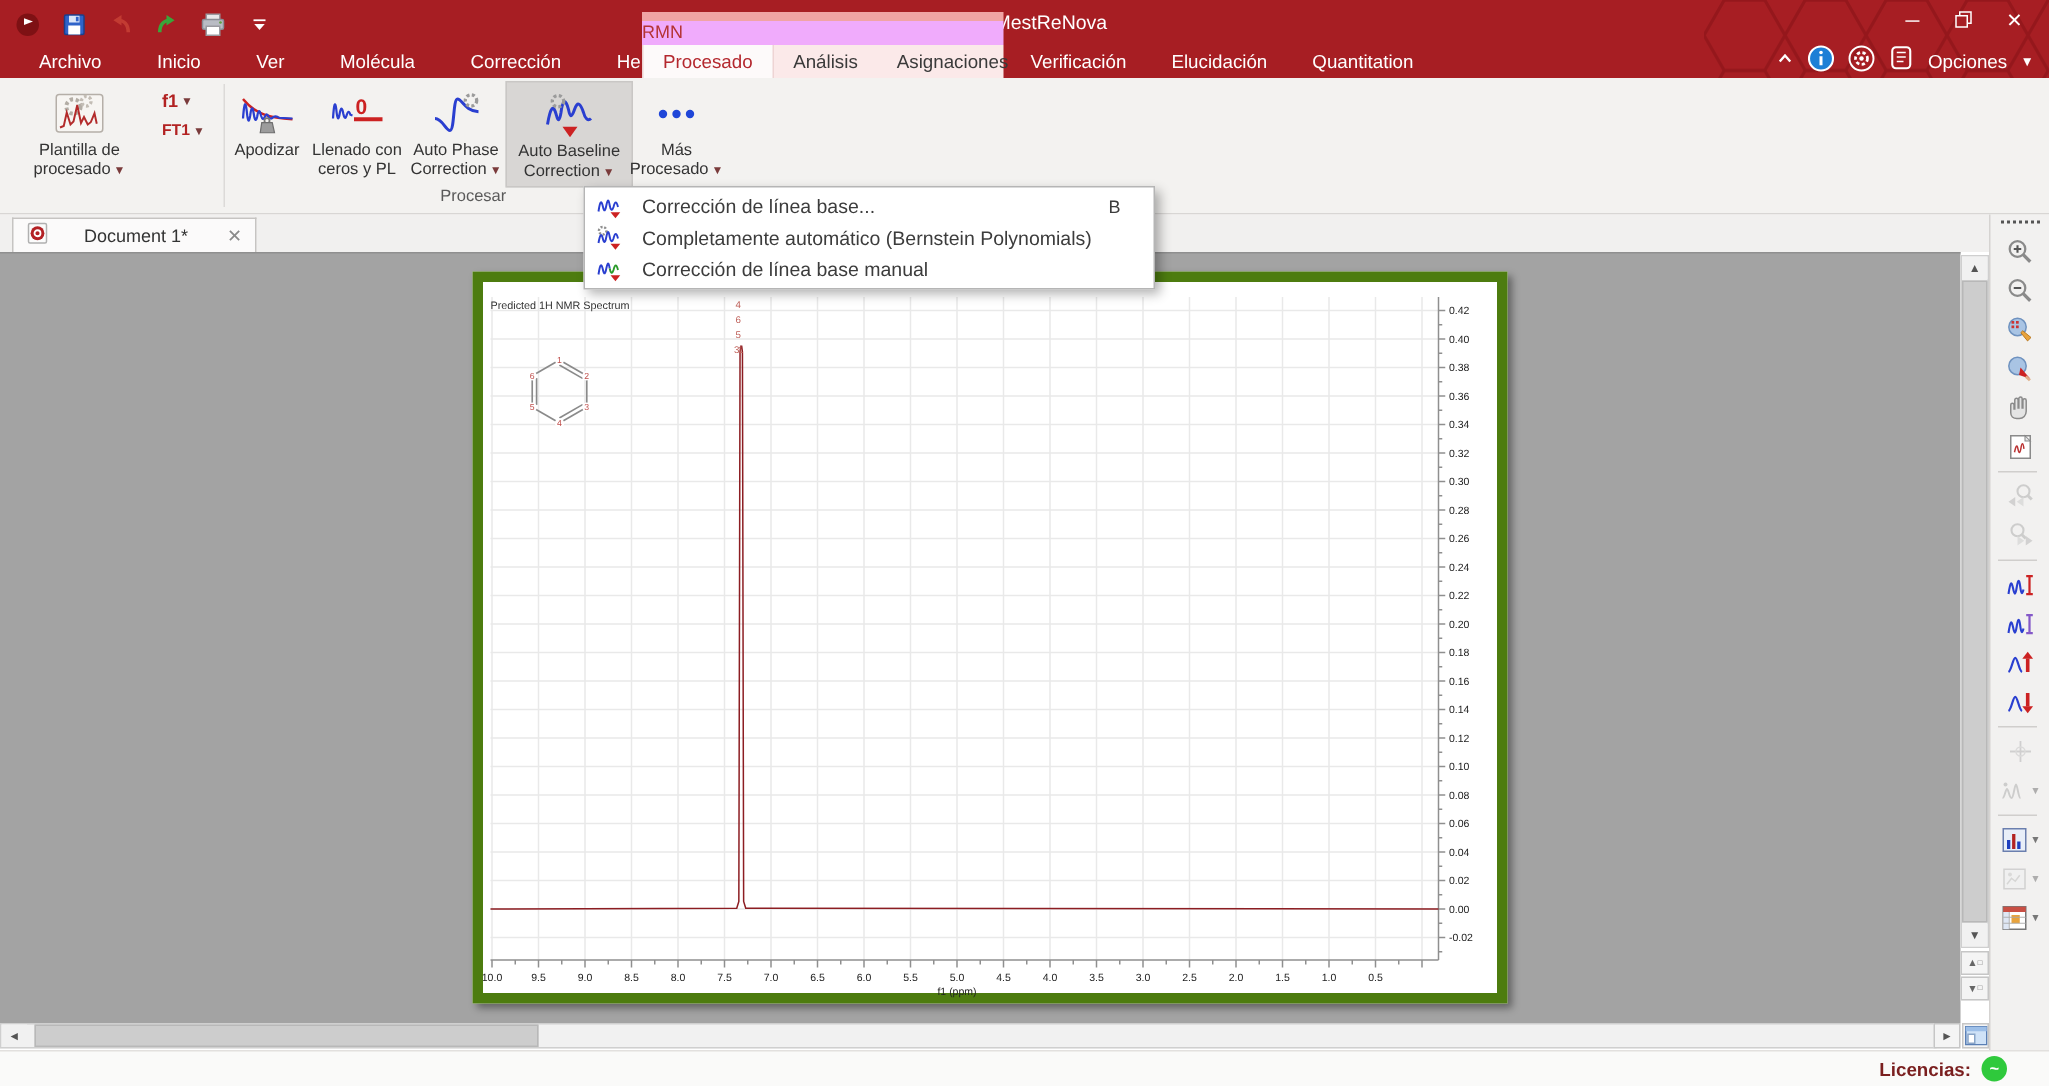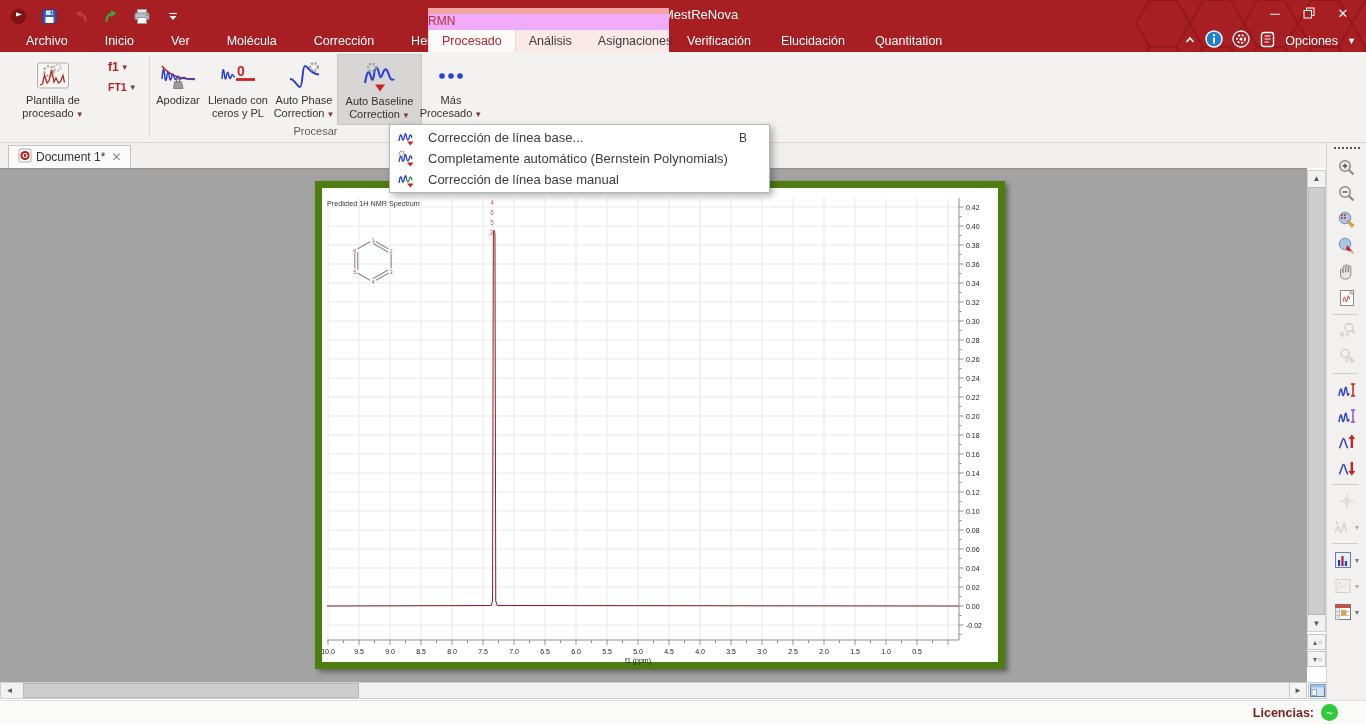--- a/index.html
+++ b/index.html
@@ -49,21 +49,21 @@
 
   
   .dropdown { position:absolute; left:389px; top:124px; width:381px; background:#fff; border:1px solid #b5b5b5; box-shadow:3px 3px 7px rgba(0,0,0,.3); z-index:60; padding:2px 0; }
   .dd-item { height:21px; display:flex; align-items:center; padding:0 10px 0 7px; }
   .dd-icon { width:18px; display:flex; justify-content:center; }
   .dd-label { flex:1; margin-left:13px; font-size:13px; color:#3c3c3c; white-space:nowrap; }
   .dd-shortcut { font-size:12px; color:#3c3c3c; margin-right:12px; }
 
   
   .tabbar { position:absolute; left:0; top:143px; width:1326px; height:25px; background:#f1f0ef; }
-  .doc-tab { position:absolute; left:8px; top:2px; height:23px; background:#fbfafa; border:1px solid #c6c4c2; border-bottom:none; display:flex; align-items:center; padding:0 9px; gap:4px; font-size:12px; color:#333; }
+  .doc-tab { position:absolute; left:8px; top:2px; height:23px; background:#fbfafa; border:1px solid #c6c4c2; border-bottom:none; display:flex; align-items:center; padding:0 9px; gap:24px; font-size:12px; color:#333; }
   .doc-close { color:#8a8a8a; font-size:12px; margin-left:2px; }
 
   
   .canvas { position:absolute; left:0; top:168px; width:1307px; height:514px; background:#a3a3a3; border-top:1px solid #8f8f8f; overflow:hidden; }
   .page { position:absolute; left:315px; top:12px; width:690px; height:488px; background:#fff; border:7px solid #4d7c0f; box-shadow:3px 3px 5px rgba(0,0,0,.4); }
   .page svg { display:block; }
 
   
   .hscroll { position:absolute; left:0; top:682px; width:1291px; height:17px; background:#f1f1f1; border:1px solid #cfcfcf; }
   .hthumb { position:absolute; left:22px; top:0; width:336px; height:15px; background:#cdcdcd; border:1px solid #b8b8b8; }

